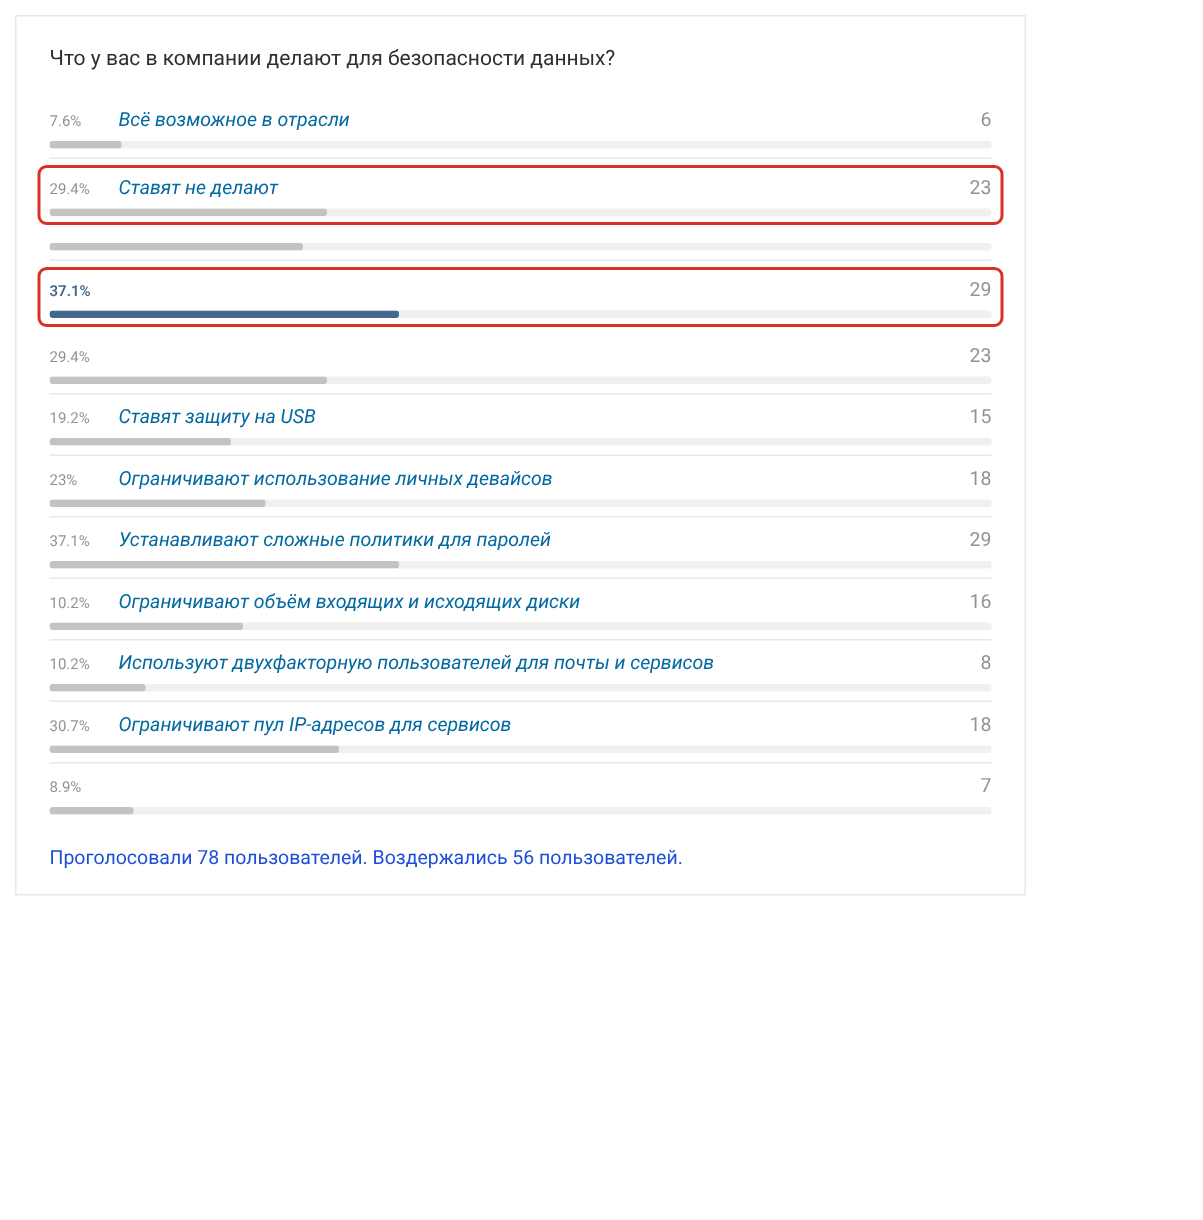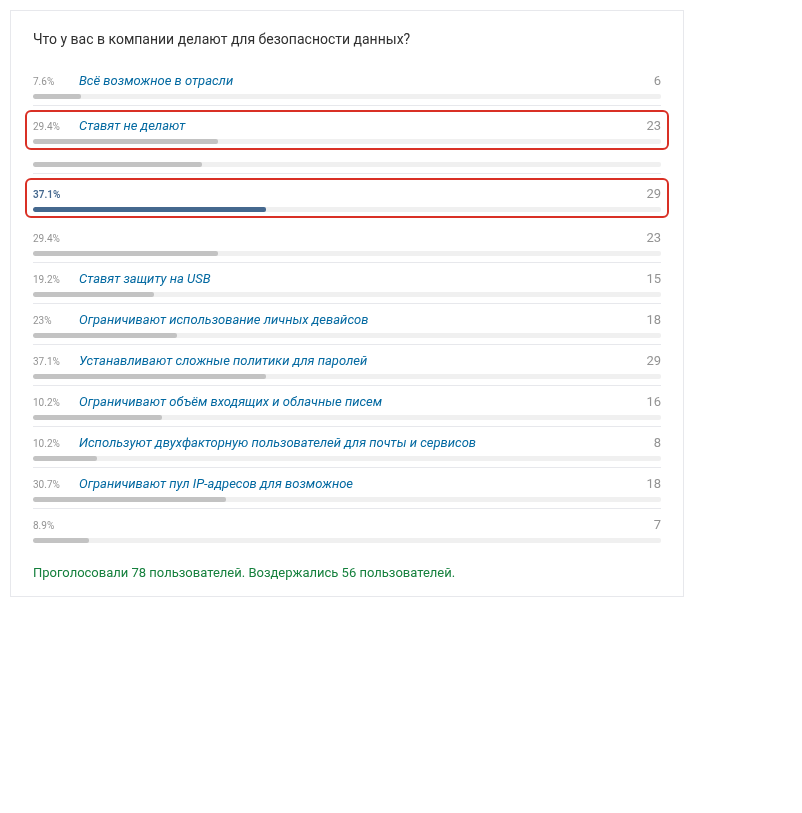--- a/index.html
+++ b/index.html
@@ -72,21 +72,21 @@
     .bar-fill {
       height: 100%;
       background: #c3c3c3;
       border-radius: 2px;
     }
     .bar-fill.winner {
       background: #45688e;
     }
     .poll-footer {
       font-size: 13px;
-      color: #15803d;
+      color: #1d4ed8;
       margin-top: 16px;
     }
   </style>
 </head>
 <body>
 
 <div class="poll-card">
   <div class="poll-question">Что у вас в компании делают для безопасности данных?</div>
   <div id="options-container">
       <div class="poll-option">
@@ -173,21 +173,21 @@
           <span class="option-count">29</span>
         </div>
         <div class="bar-track">
           <div class="bar-fill" style="width: 37.1%;"></div>
         </div>
       </div>
       <div class="poll-option">
         <div class="option-header">
           <div class="option-left">
             <span class="option-percent">10.2%</span>
-            <span class="option-label">Ограничивают объём входящих и облачные писем</span>
+            <span class="option-label">Ограничивают объём входящих и исходящих диски</span>
           </div>
           <span class="option-count">16</span>
         </div>
         <div class="bar-track">
           <div class="bar-fill" style="width: 20.5%;"></div>
         </div>
       </div>
       <div class="poll-option">
         <div class="option-header">
           <div class="option-left">
@@ -197,21 +197,21 @@
           <span class="option-count">8</span>
         </div>
         <div class="bar-track">
           <div class="bar-fill" style="width: 10.2%;"></div>
         </div>
       </div>
       <div class="poll-option">
         <div class="option-header">
           <div class="option-left">
             <span class="option-percent">30.7%</span>
-            <span class="option-label">Ограничивают пул IP-адресов для возможное</span>
+            <span class="option-label">Ограничивают пул IP-адресов для сервисов</span>
           </div>
           <span class="option-count">18</span>
         </div>
         <div class="bar-track">
           <div class="bar-fill" style="width: 30.7%;"></div>
         </div>
       </div>
       <div class="poll-option">
         <div class="option-header">
           <div class="option-left">

